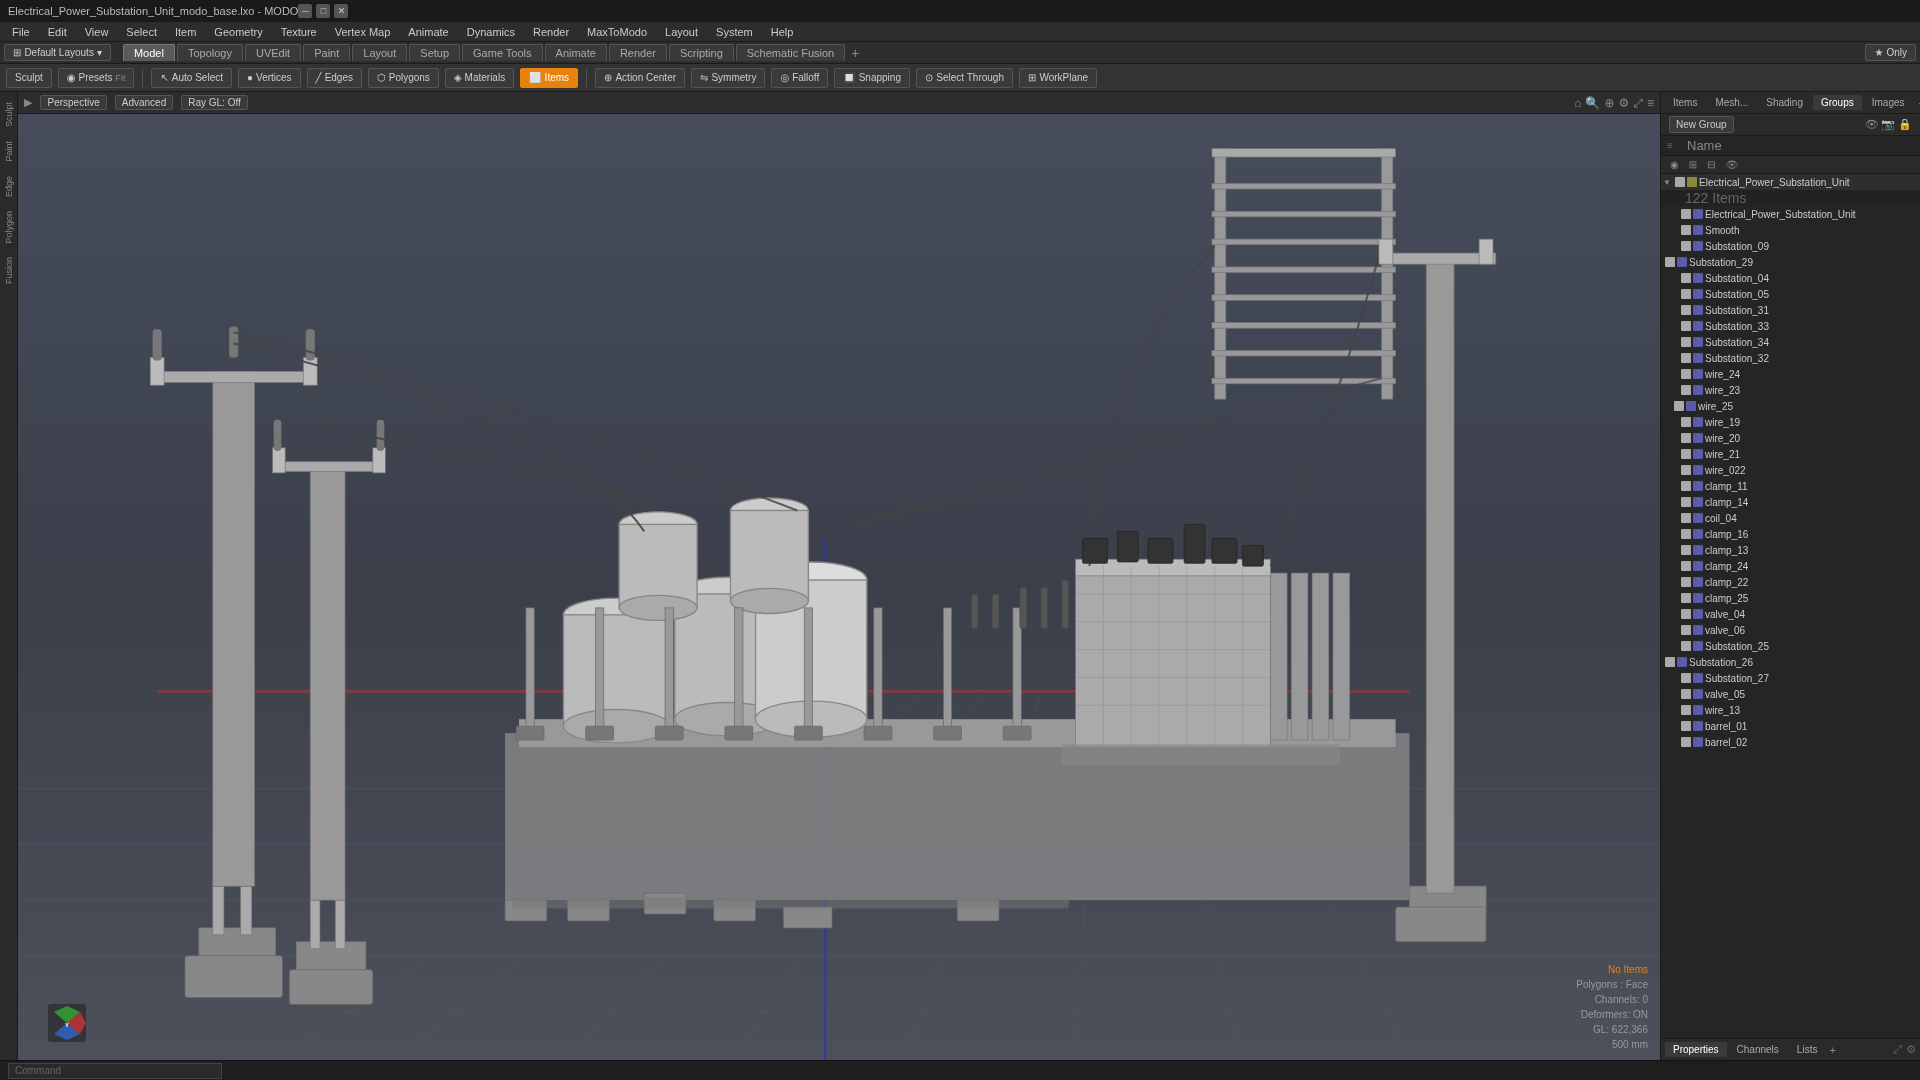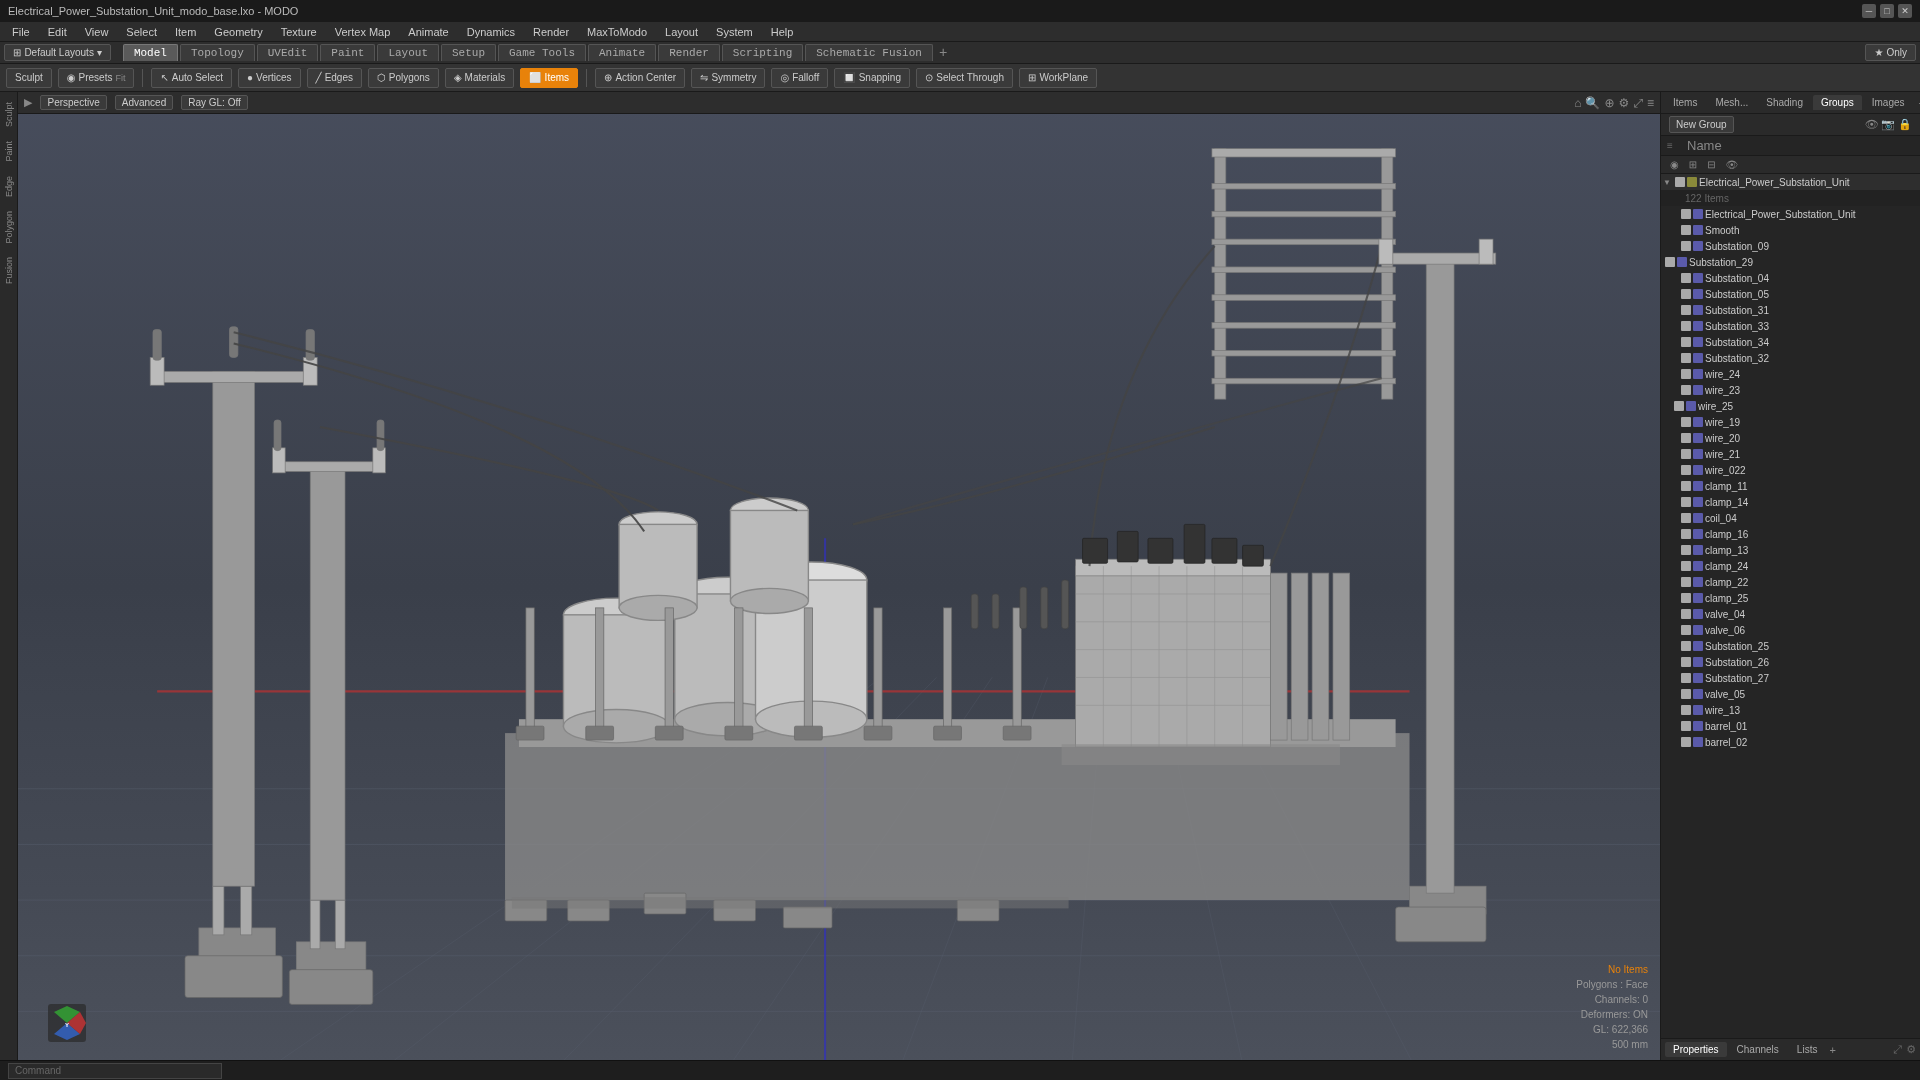--- a/index.html
+++ b/index.html
@@ -4,21 +4,20 @@
   <style>
     * { box-sizing: border-box; margin: 0; padding: 0; }
     body { background: #2b2b2b; color: #ccc; font-family: 'Segoe UI', Arial, sans-serif; font-size: 11px; overflow: hidden; width: 1920px; height: 1080px; }
 
     
     #titlebar {
       background: #1a1a1a;
       height: 22px;
       display: flex;
       align-items: center;
-      justify-content: space-between;
       padding: 0 8px;
       color: #bbb;
       font-size: 11px;
       user-select: none;
     }
     #titlebar .win-controls { display: flex; gap: 4px; }
     #titlebar .win-btn { width: 14px; height: 14px; border-radius: 2px; background: #555; display: flex; align-items: center; justify-content: center; font-size: 9px; cursor: pointer; color: #ccc; }
 
     
     #menubar {
@@ -59,21 +58,20 @@
       display: flex;
       align-items: center;
       gap: 3px;
     }
     .layout-tabs {
       display: flex;
       align-items: flex-end;
       margin-left: 8px;
       gap: 2px;
       flex: 1;
-      font-family: Liberation Mono, monospace;
     }
     .layout-tab {
       padding: 2px 10px;
       background: #3a3a3a;
       border: 1px solid #555;
       border-bottom: none;
       color: #aaa;
       cursor: pointer;
       font-size: 11px;
       border-radius: 2px 2px 0 0;
@@ -759,21 +757,21 @@
     <div id="items-list">
 
       <div class="item-row group-row">
         <div class="item-arrow">▼</div>
         <div class="item-vis on"></div>
         <div class="item-box group"></div>
         <span class="item-label">Electrical_Power_Substation_Unit</span>
       </div>
 
       <div class="item-row" style="padding-left:24px;background:#222;">
-        <span style="color:#666;font-size:10px;text-align:right;">122 Items</span>
+        <span style="color:#666;font-size:14px;text-align:right;">122 Items</span>
       </div>
 
       <div class="item-row" style="padding-left:20px;">
         <div class="item-vis on"></div>
         <div class="item-box mesh"></div>
         <span class="item-label">Electrical_Power_Substation_Unit</span>
       </div>
       <div class="item-row" style="padding-left:20px;">
         <div class="item-vis on"></div>
         <div class="item-box mesh"></div>
@@ -902,21 +900,21 @@
       <div class="item-row" style="padding-left:20px;">
         <div class="item-vis on"></div>
         <div class="item-box mesh"></div>
         <span class="item-label">valve_06</span>
       </div>
       <div class="item-row" style="padding-left:20px;">
         <div class="item-vis on"></div>
         <div class="item-box mesh"></div>
         <span class="item-label">Substation_25</span>
       </div>
-      <div class="item-row" style="padding-left:20px;">
+      <div class="item-row" style="padding-left:4px;">
         <div class="item-vis on"></div>
         <div class="item-box mesh"></div>
         <span class="item-label">Substation_26</span>
       </div>
       <div class="item-row" style="padding-left:20px;">
         <div class="item-vis on"></div>
         <div class="item-box mesh"></div>
         <span class="item-label">Substation_27</span>
       </div>
       <div class="item-row" style="padding-left:20px;">

